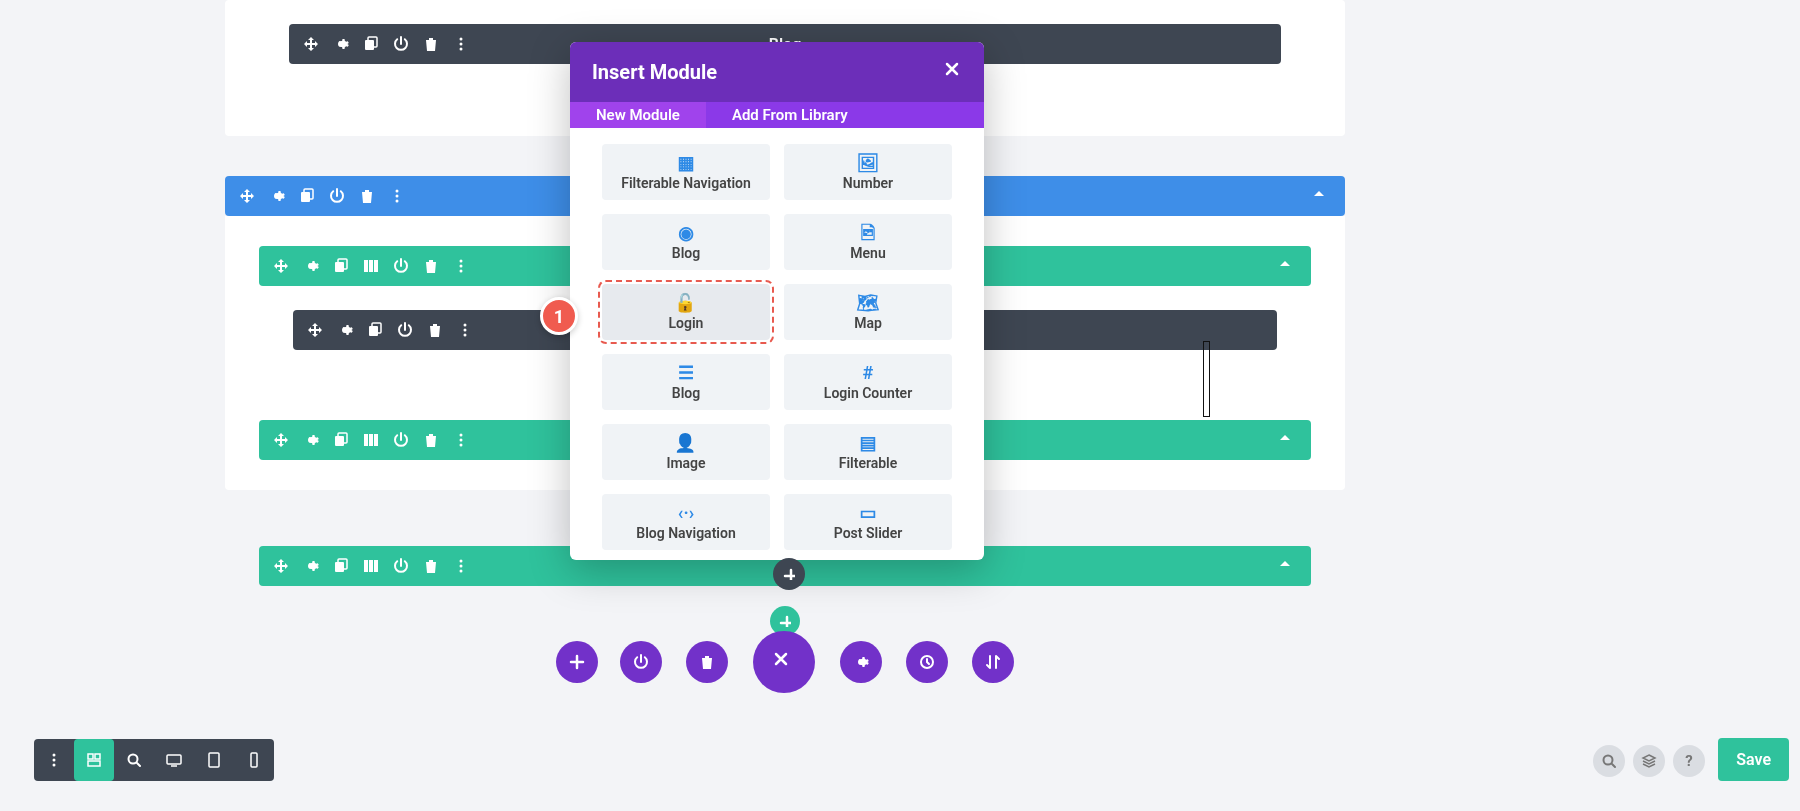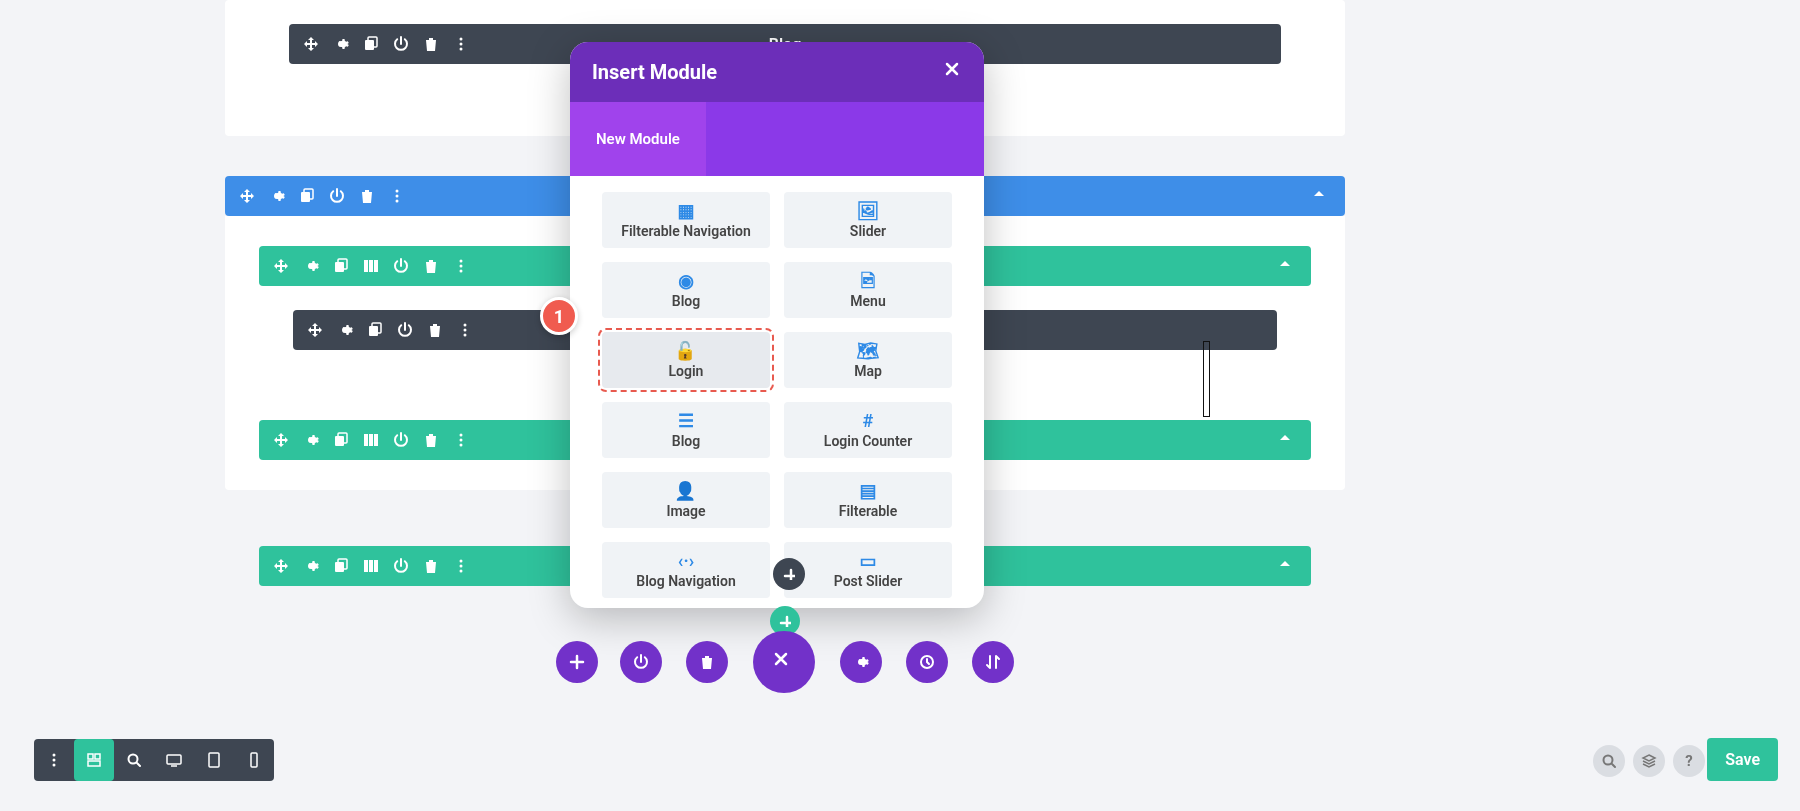--- a/index.html
+++ b/index.html
@@ -18,24 +18,24 @@
 
   .bar-icons { display: flex; gap: 14px; padding-left: 14px; align-items: center; }
   .bar-title { position: absolute; width: 100%; text-align: center; font-size: 16px; font-weight: 600; pointer-events: none; }
   .bar-arrow { position: absolute; right: 18px; font-size: 16px; }
 
   .icn { width: 16px; height: 16px; fill: currentColor; }
 
   .sidebar-frame { position: absolute; border: 1px solid #111; }
 
   
-  .modal { position: absolute; left: 570px; top: 42px; width: 414px; background: #fff; border-radius: 18px; box-shadow: 0 10px 40px rgba(0,0,0,.25); overflow: hidden; }
+  .modal { position: absolute; left: 570px; top: 42px; width: 414px; background: #fff; border-radius: 6px; box-shadow: 0 10px 40px rgba(0,0,0,.25); overflow: hidden; }
   .modal-head { background: #6C2EB9; color: #fff; display: flex; align-items: center; justify-content: space-between; padding: 18px 22px; font-size: 20px; font-weight: 700; }
   .modal-tabs { display: flex; background: #8b39e8; }
-  .modal-tab { flex: 0 0 auto; padding: 28px 26px; color: #fff; font-weight: 600; font-size: 15px; }
+  .modal-tab { flex: 0 0 auto; padding: 4px 26px; color: #fff; font-weight: 600; font-size: 15px; }
   .modal-tab.active { background: #a043ec; }
   .mods { display: grid; grid-template-columns: 1fr 1fr; gap: 14px; padding: 16px 32px 10px; }
   .mod { background: #f0f3f6; border-radius: 4px; height: 56px; display: flex; flex-direction: column; align-items: center; justify-content: center; gap: 3px; color: #444; font-size: 14px; font-weight: 600; }
   .mod.hl { background: #e7eaee; outline: 2px dashed #e85a4f; outline-offset: 2px; }
   .mod .micon { color: #2e8ae6; font-size: 18px; line-height: 1; }
 
   .annot { position: absolute; left: 540px; top: 297px; width: 38px; height: 38px; background: #f05b4f; border-radius: 50%; color: #fff; display: flex; align-items: center; justify-content: center; font-weight: 700; font-size: 18px; border: 3px solid #fff; box-shadow: 0 2px 6px rgba(0,0,0,.2); }
 
   
   .fab { position: absolute; border-radius: 50%; background: #7231c9; color: #fff; display: flex; align-items: center; justify-content: center; }
@@ -43,21 +43,21 @@
   .fab.big { width: 62px; height: 62px; }
   .fab.greenfab { background: #2fc29c; width: 30px; height: 30px; }
 
   
   .tool-left { position: absolute; left: 34px; bottom: 30px; height: 42px; background: #3e4652; border-radius: 4px; display: flex; align-items: center; gap: 0; color: #fff; }
   .tool-left .titem { width: 40px; height: 42px; display: flex; align-items: center; justify-content: center; }
   .tool-left .titem.active { background: #2fc29c; border-radius: 4px; }
 
   
   .br-btn { position: absolute; width: 32px; height: 32px; border-radius: 50%; background: #dadde2; color: #777; display: flex; align-items: center; justify-content: center; font-size: 15px; font-weight: 700; }
-  .save-btn { position: absolute; right: 22px; bottom: 30px; background: #2fc29c; color: #fff; padding: 12px 18px; border-radius: 4px; font-weight: 600; font-size: 16px; }
+  .save-btn { position: absolute; right: 11px; bottom: 30px; background: #2fc29c; color: #fff; padding: 12px 18px; border-radius: 4px; font-weight: 600; font-size: 16px; }
 
   .modal-close { font-size: 20px; cursor: pointer; }
 </style>
 </head>
 <body>
 
 <svg width="0" height="0" style="position:absolute">
   <defs>
     <g id="i-move">
         <path d="M8 1l-3 3h2v3H4V5L1 8l3 3V9h3v3H5l3 3 3-3H9V9h3v2l3-3-3-3v2H9V4h2z"></path>
@@ -303,29 +303,30 @@
 
 <div class="modal">
   <div class="modal-head">
     <span>Insert Module</span>
     <span class="modal-close"><svg class="icn" style="width:18px;height:18px">
           <use href="#i-close"></use>
         </svg></span>
   </div>
   <div class="modal-tabs">
     <div class="modal-tab active">New Module</div>
+    <div class="modal-tab">Add From Library</div>
   </div>
   <div class="mods">
     <div class="mod">
         <span class="micon">▦</span>
         <span>Filterable Navigation</span>
       </div>
     <div class="mod">
         <span class="micon">🖼</span>
-        <span>Slider</span>
+        <span>Number</span>
       </div>
     <div class="mod">
         <span class="micon">◉</span>
         <span>Blog</span>
       </div>
     <div class="mod">
         <span class="micon">🖻</span>
         <span>Menu</span>
       </div>
     <div class="mod hl">

